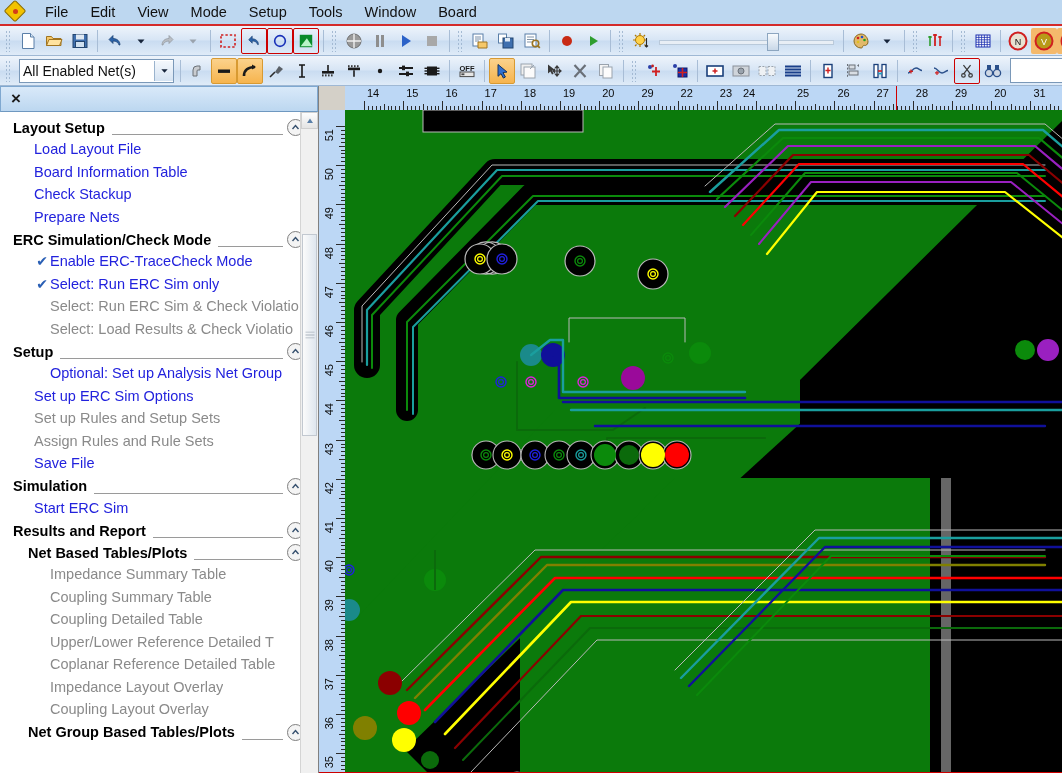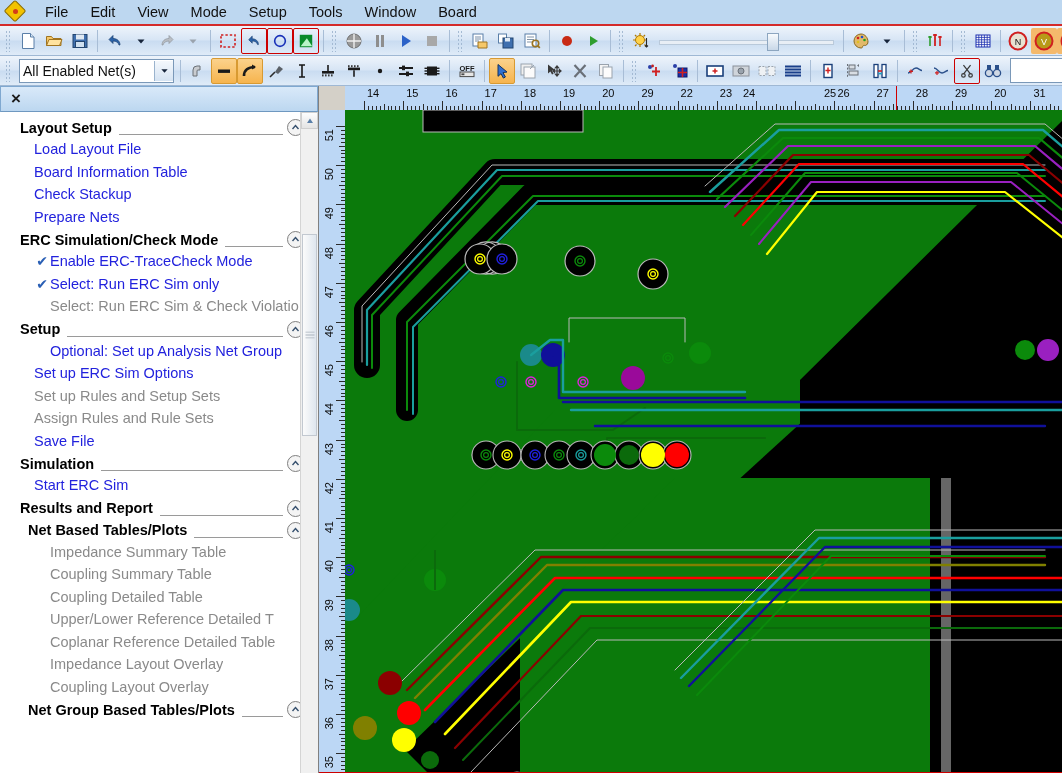--- a/index.html
+++ b/index.html
@@ -98,21 +98,21 @@
   .wf-sec{
     display:flex;align-items:center;padding:3px 0 2px 0;
   }
   .wf-sec .lbl{font-weight:bold;font-size:14.5px;color:#000;white-space:nowrap;}
   .wf-sec .rule{flex:1;height:1px;background:#9a9a9a;margin:0 4px 0 7px;position:relative;top:7px;}
   .wf-sec .chev{
     width:15px;height:15px;border:1px solid #7f7f7f;border-radius:50%;
     display:flex;align-items:center;justify-content:center;margin-right:14px;flex:0 0 auto;
     background:#f4f4f4;
   }
-  .wf-sec.lvl0{padding-left:20px;text-align:right;}
+  .wf-sec.lvl0{padding-left:13px;text-align:right;}
   .wf-sec.lvl1{padding-left:28px;}
   .wf-item{
     display:flex;align-items:center;height:22.5px;font-size:14.5px;white-space:nowrap;
   }
   .wf-item .ck{width:16px;text-align:center;color:#2a5fb5;font-size:14px;flex:0 0 auto;}
   .wf-item .t{overflow:hidden;}
   .wf-item.link .t{color:#2222dd;}
   .wf-item.dis .t{color:#8a8a8a;}
   .wf-item.i1{padding-left:34px;}
   .wf-item.i1n{padding-left:50px;}
@@ -652,20 +652,24 @@
               <span class="ck">✔</span>
               <span class="t">Enable ERC-TraceCheck Mode</span>
             </div>
             <div class="wf-item link ckrow">
               <span class="ck">✔</span>
               <span class="t">Select: Run ERC Sim only</span>
             </div>
             <div class="wf-item dis ckrow">
               <span class="ck"></span>
               <span class="t">Select: Run ERC Sim &amp; Check Violatio</span>
+            </div>
+            <div class="wf-item dis ckrow">
+              <span class="ck"></span>
+              <span class="t">Select: Load Results &amp; Check Violatio</span>
             </div>
             <div class="wf-sec lvl0">
               <div class="lbl">Setup</div>
               <div class="rule"></div>
               <div class="chev">
                 <svg width="11" height="11" viewBox="0 0 11 11">
                   <path d="M2.5 7L5.5 3.6 8.5 7" fill="none" stroke="#36506e" stroke-width="1.4"></path>
                 </svg>
               </div>
             </div>
@@ -877,21 +881,21 @@
           <div class="tk" style="left: 414.92px; height: 4px;"></div>
           <div class="tk" style="left: 418.84px; height: 4px;"></div>
           <div class="tk" style="left: 422.76px; height: 4px;"></div>
           <div class="tk" style="left: 426.68px; height: 4px;"></div>
           <div class="tk" style="left: 430.6px; height: 6px;"></div>
           <div class="tk" style="left: 434.52px; height: 4px;"></div>
           <div class="tk" style="left: 438.44px; height: 4px;"></div>
           <div class="tk" style="left: 442.36px; height: 4px;"></div>
           <div class="tk" style="left: 446.28px; height: 4px;"></div>
           <div class="tk" style="left: 450.2px; height: 9px;"></div>
-          <div class="lb" style="left: 479px;">25</div>
+          <div class="lb" style="left: 452px;">25</div>
           <div class="tk" style="left: 454.12px; height: 4px;"></div>
           <div class="tk" style="left: 458.04px; height: 4px;"></div>
           <div class="tk" style="left: 461.96px; height: 4px;"></div>
           <div class="tk" style="left: 465.88px; height: 4px;"></div>
           <div class="tk" style="left: 469.8px; height: 6px;"></div>
           <div class="tk" style="left: 473.72px; height: 4px;"></div>
           <div class="tk" style="left: 477.64px; height: 4px;"></div>
           <div class="tk" style="left: 481.56px; height: 4px;"></div>
           <div class="tk" style="left: 485.48px; height: 4px;"></div>
           <div class="tk" style="left: 489.4px; height: 9px;"></div>

